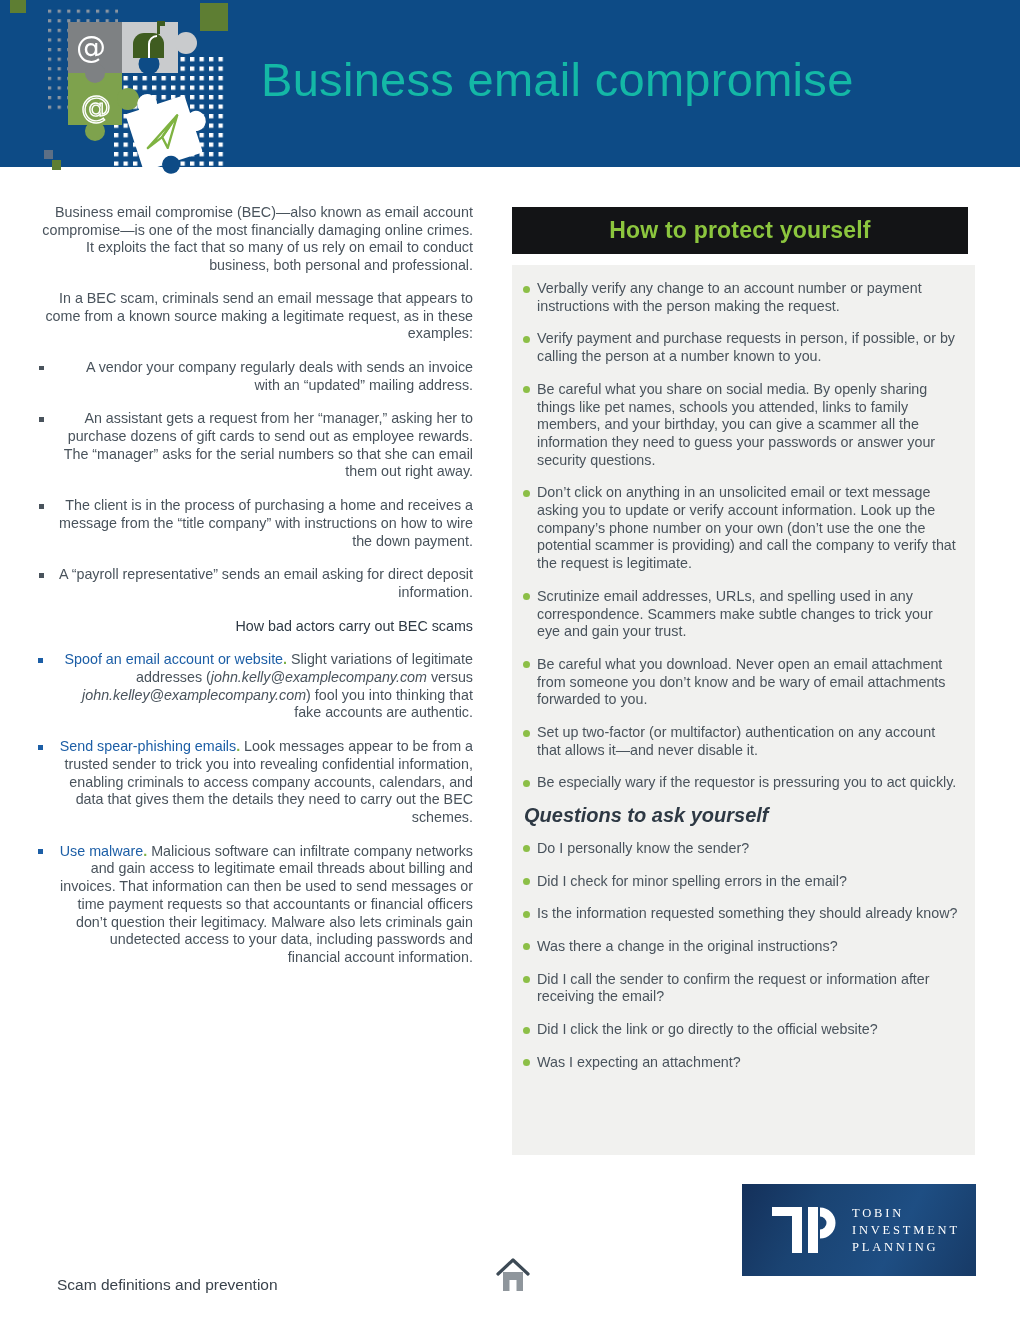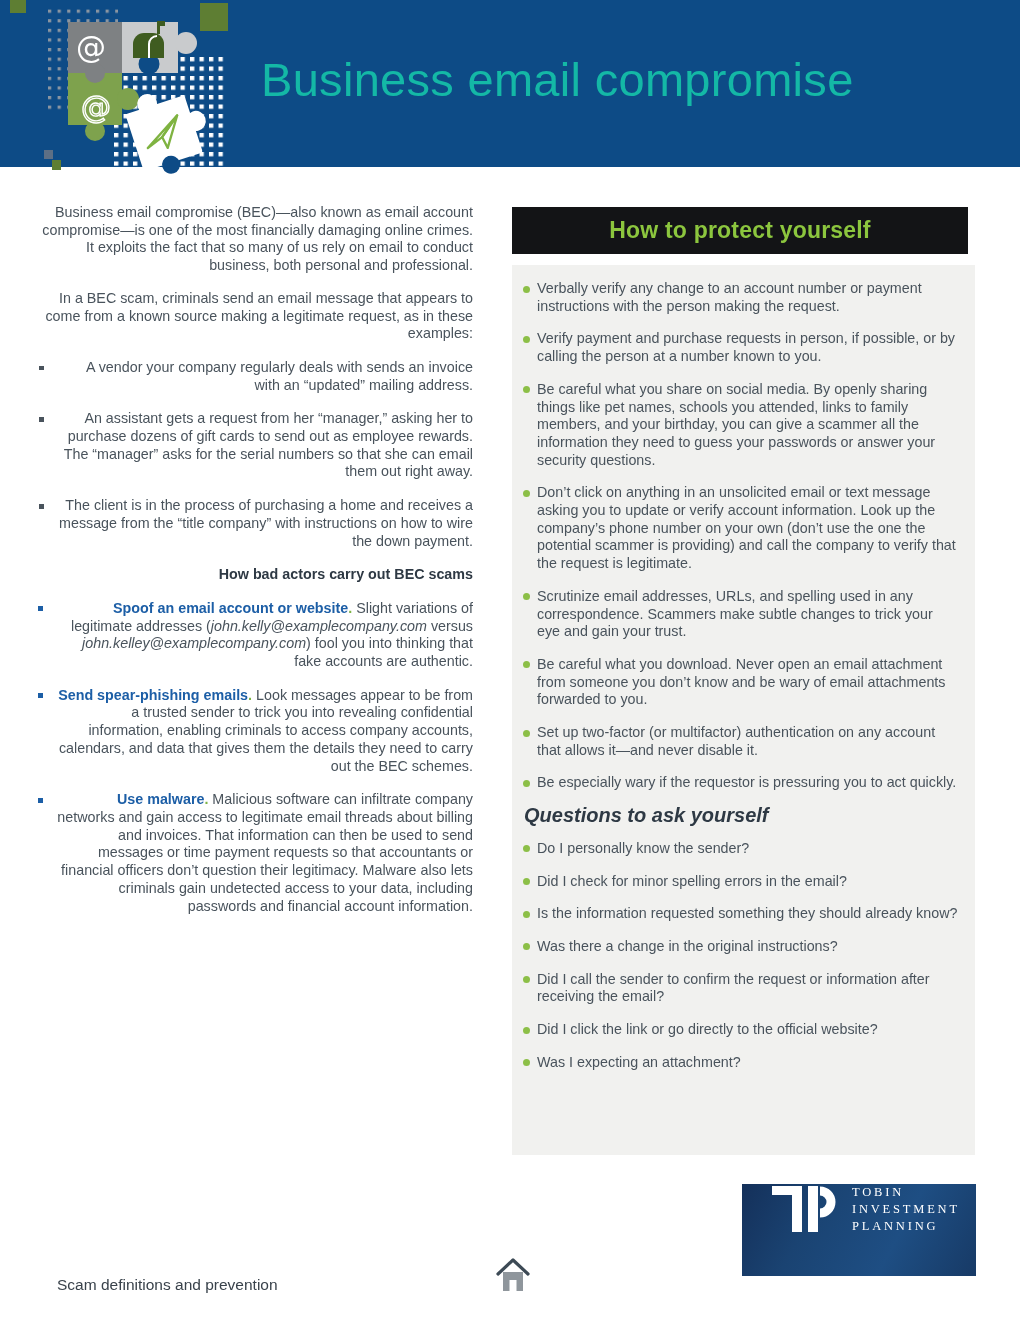--- a/index.html
+++ b/index.html
@@ -11,41 +11,41 @@
   .header svg{position:absolute;top:0;left:0;overflow:visible;}
   .page-title{position:absolute;left:261px;top:52px;color:#14b8a6;font-size:47px;font-weight:400;letter-spacing:0.3px;white-space:nowrap;}
 
   
   .left-col{position:absolute;left:36px;top:204px;width:437px;color:#49535c;font-size:14.3px;line-height:17.7px;text-align:right;}
   .left-col p{margin:0 0 15px 0;}
   .left-col ul{list-style:none;margin:16px 0 0 0;padding:0;}
   .left-col li{position:relative;padding-left:21px;margin-bottom:16px;}
   .left-col li.ex::before{content:"";position:absolute;left:3px;top:7px;width:4.5px;height:4.5px;background:#49535c;}
   .left-col li.method::before{content:"";position:absolute;left:2px;top:6.5px;width:5px;height:5px;background:#1c5ea6;}
-  .sec-heading{font-size:14.3px;line-height:17.7px;color:#2e3944;font-weight:bold;margin:16px 0 0 0;}
-  .lead{color:#1c5ea6;font-weight:bold;}
+  .sec-heading{font-size:14.3px;line-height:17.7px;color:#2e3944;font-weight:normal;margin:16px 0 0 0;}
+  .lead{color:#1c5ea6;font-weight:normal;}
   .gdot{color:#7db344;font-weight:bold;}
   .left-col em{font-style:italic;}
 
   
   .right-col{position:absolute;left:512px;top:207px;width:463px;}
   .protect-header{width:456px;height:47px;background:#131416;display:flex;align-items:center;justify-content:center;}
   .protect-title{color:#8cc63e;font-size:23px;font-weight:bold;letter-spacing:0.2px;text-align:center;}
   .panel{margin-top:11px;width:463px;height:890px;background:#f1f1ef;box-sizing:border-box;padding:15px 16px 0 0;color:#49535c;font-size:14.3px;line-height:17.7px;}
   .panel ul{list-style:none;margin:0;padding:0;}
   .panel li{position:relative;padding-left:25px;margin-bottom:15px;}
   .panel li::before{content:"";position:absolute;left:11px;top:5.5px;width:7px;height:7px;border-radius:50%;background:#8cbf47;}
   .panel h3{font-size:20px;line-height:17.7px;color:#2e3944;font-weight:bold;margin:4px 0 15px 12px;font-style:italic;}
 
   
   .footer-label{position:absolute;left:57px;top:1276px;font-size:15.5px;color:#39424b;}
   .home-btn{position:absolute;left:495px;top:1257px;width:36px;height:38px;cursor:pointer;}
   .logo{position:absolute;left:742px;top:1184px;width:234px;height:92px;
         background:linear-gradient(118deg,#14305a 0%,#1a4372 30%,#1e4e83 65%,#173a66 100%);
-        display:flex;align-items:flex-start;padding-left:28px;box-sizing:border-box;}
+        display:flex;align-items:center;padding-left:28px;box-sizing:border-box;}
   .logo-text{margin-left:16px;color:#ffffff;font-family:"Liberation Serif",serif;font-size:12.5px;letter-spacing:2.8px;line-height:17px;}
   .logo-text div{white-space:nowrap;}
 </style>
 </head>
 <body>
 
 <div class="page">
 
   <div class="header">
     <svg width="260" height="174" viewBox="0 0 260 174">
@@ -109,20 +109,21 @@
   </div>
 
   <div class="left-col">
     <p>Business email compromise (BEC)—also known as email account compromise—is one of the most financially damaging online crimes. It exploits the fact that so many of us rely on email to conduct business, both personal and professional.</p>
     <p>In a BEC scam, criminals send an email message that appears to come from a known source making a legitimate request, as in these examples:</p>
 
     <ul>
       <li class="ex">A vendor your company regularly deals with sends an invoice with an “updated” mailing address.</li>
       <li class="ex">An assistant gets a request from her “manager,” asking her to purchase dozens of gift cards to send out as employee rewards. The “manager” asks for the serial numbers so that she can email them out right away.</li>
       <li class="ex">The client is in the process of purchasing a home and receives a message from the “title company” with instructions on how to wire the down payment.</li>
+      <li class="ex">A “payroll representative” sends an email asking for direct deposit information.</li>
     </ul>
 
     <div class="sec-heading">How bad actors carry out BEC scams</div>
 
     <ul>
       <li class="method">
         <span class="lead">Spoof an email account or website</span><span class="gdot">.</span><span> Slight variations of legitimate addresses (</span><em>john.kelly@examplecompany.com</em><span> versus </span><em>john.kelley@examplecompany.com</em><span>) fool you into thinking that fake accounts are authentic.</span>
       </li>
       <li class="method">
         <span class="lead">Send spear-phishing emails</span><span class="gdot">.</span><span> Look messages appear to be from a trusted sender to trick you into revealing confidential information, enabling criminals to access company accounts, calendars, and data that gives them the details they need to carry out the BEC schemes.</span>

